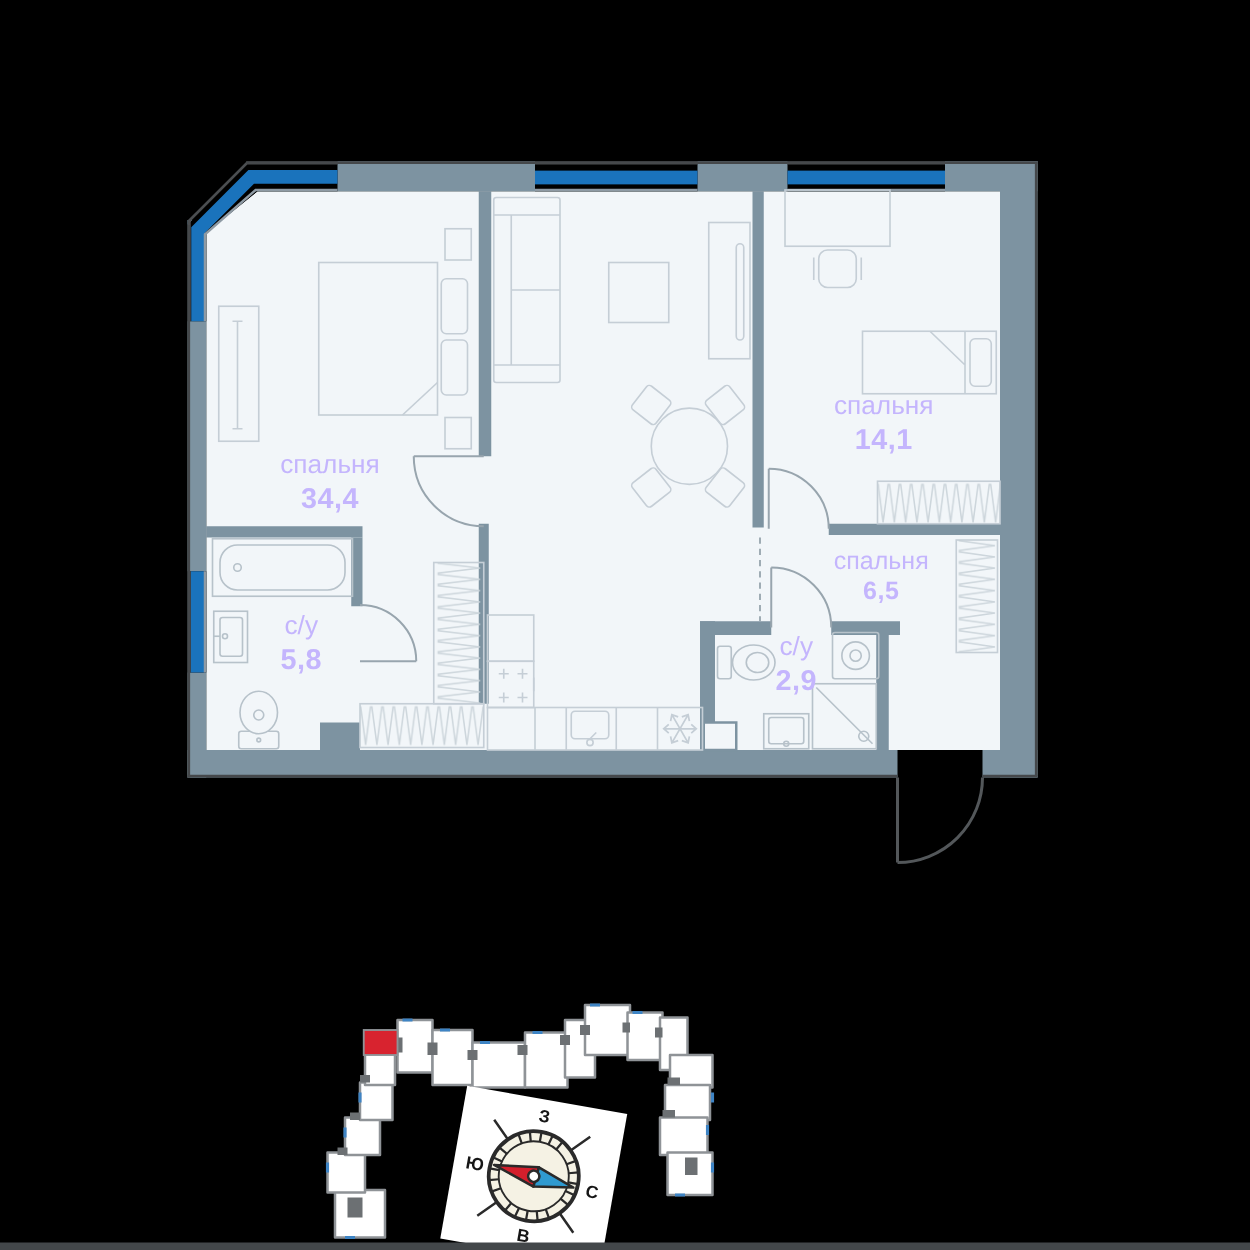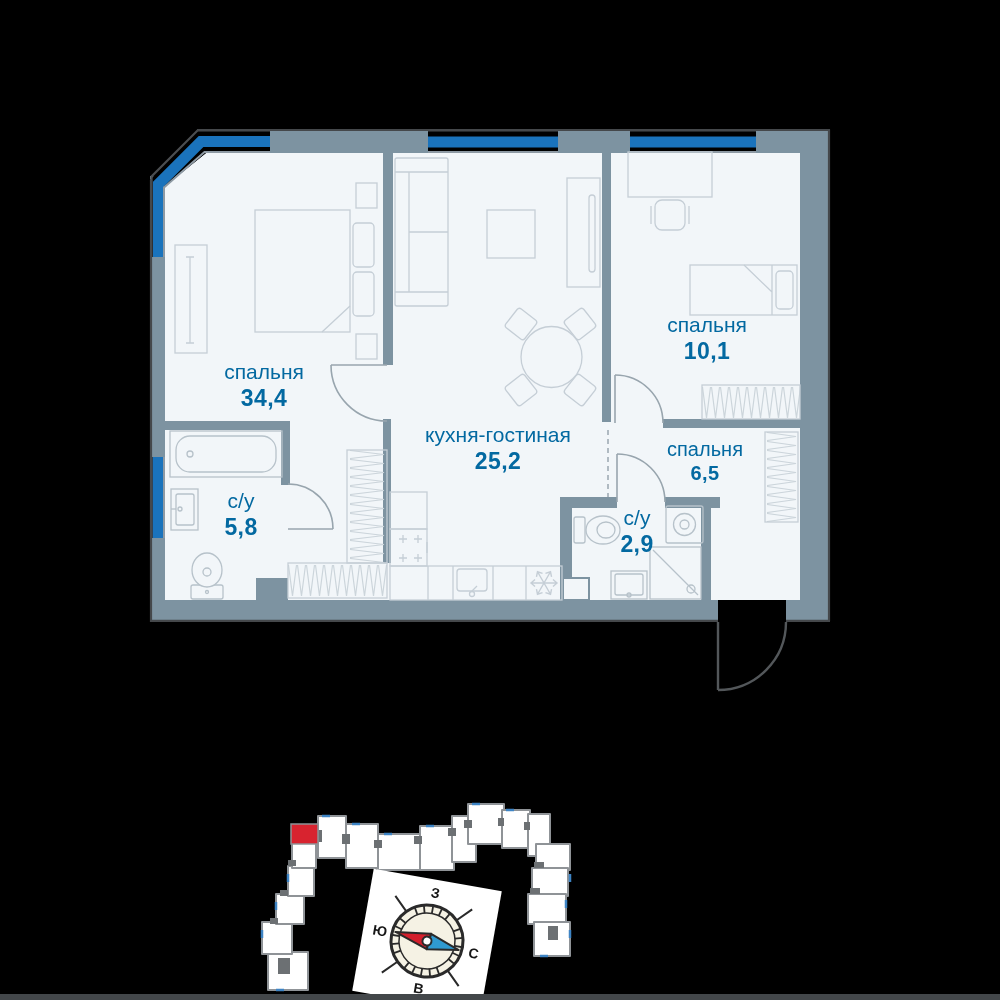--- a/index.html
+++ b/index.html
@@ -1,20 +1,20 @@
 <!DOCTYPE html>
 <html><head>
 <meta charset="utf-8">
 <style>
   html,body{margin:0;padding:0;background:#000;}
   .stage{position:relative;width:1000px;height:1000px;background:#000;overflow:hidden;
          font-family:"Liberation Sans","DejaVu Sans",sans-serif;}
   .stage svg{position:absolute;left:0;top:0;}
   .room-label{position:absolute;transform:translate(-50%,-50%);text-align:center;
-              color:#0369a1;line-height:1.18;white-space:nowrap;z-index:5;}
+              color:#c4b5fd;line-height:1.18;white-space:nowrap;z-index:5;}
   .room-name{display:block;font-size:21px;font-weight:500;}
   .room-area{display:block;font-size:23px;font-weight:800;letter-spacing:.4px;}
   .room-label.small .room-name{font-size:20px;}
   .room-label.small .room-area{font-size:20px;}
   .compass-letter{font-weight:bold;font-size:14px;fill:#161616;}
 </style>
 </head>
 <body>
 
 <div class="stage">
@@ -321,27 +321,23 @@
     </g>
   </g>
 
   <rect x="0" y="994" width="1000" height="6" fill="#43474a"></rect>
 </svg>
 
 <div class="room-label" style="left:264px;top:386px;">
   <span class="room-name">спальня</span>
   <span class="room-area">34,4</span>
 </div>
-<div class="room-label" style="left:498px;top:449px;">
-  <span class="room-name">кухня-гостиная</span>
-  <span class="room-area">25,2</span>
-</div>
 <div class="room-label" style="left:707px;top:339px;">
   <span class="room-name">спальня</span>
-  <span class="room-area">10,1</span>
+  <span class="room-area">14,1</span>
 </div>
 <div class="room-label small" style="left:705px;top:462px;">
   <span class="room-name">спальня</span>
   <span class="room-area">6,5</span>
 </div>
 <div class="room-label" style="left:241px;top:515px;">
   <span class="room-name">с/у</span>
   <span class="room-area">5,8</span>
 </div>
 <div class="room-label" style="left:637px;top:532px;">

